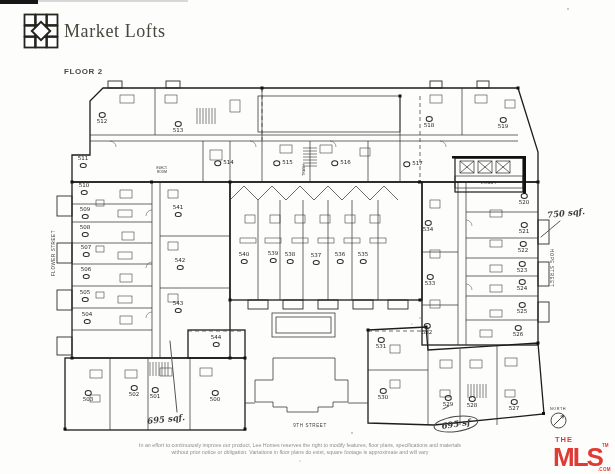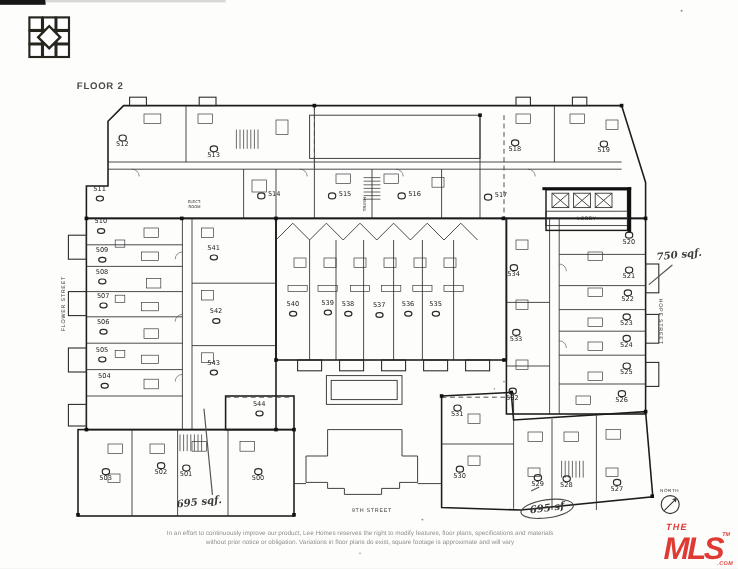--- a/index.html
+++ b/index.html
@@ -38,21 +38,21 @@
   .annot.circled{border:1.1px solid #4a4a4a;border-radius:50%;padding:2px 7px;
          transform:translate(-50%,-50%) rotate(-8deg);}
   
   .compass{position:absolute;left:558px;top:407px;width:26px;text-align:center;
            transform:translateX(-50%);color:#333;}
   .compass .nlabel{font-size:3.8px;letter-spacing:.5px;display:block;margin-bottom:1px;}
   
   .footer{position:absolute;left:70px;top:442px;width:460px;text-align:center;
           font-size:5.3px;line-height:1.4;color:#8f8f8f;}
   
-  .mls-logo{position:absolute;left:553px;top:436px;width:60px;line-height:1;font-style:italic;}
+  .mls-logo{position:absolute;left:553px;top:436px;width:60px;line-height:1;}
   .mls-the{display:block;font-size:7.5px;font-weight:800;letter-spacing:1px;margin-left:2px;}
   .mls-word{font-size:26px;font-weight:800;letter-spacing:-2px;display:inline-block;}
   .mls-tm{font-size:4.5px;font-weight:700;vertical-align:top;}
   .mls-com{display:block;text-align:right;font-size:4.5px;font-weight:700;letter-spacing:.4px;
            margin-top:-2px;margin-right:2px;}
 </style>
 </head>
 <body>
 
 <div class="page">
@@ -69,20 +69,21 @@
         <rect x="1.5" y="12.8" width="10.5" height="10.5"></rect>
           <rect x="12.8" y="12.8" width="10.5" height="10.5"></rect>
           <rect x="24" y="12.8" width="10.5" height="10.5"></rect>
         <rect x="1.5" y="24" width="10.5" height="10.5"></rect>
           <rect x="12.8" y="24" width="10.5" height="10.5"></rect>
           <rect x="24" y="24" width="10.5" height="10.5"></rect>
         <rect x="11.5" y="11.5" width="13" height="13" transform="rotate(45 18 18)" stroke-width="2"></rect>
       </g>
     </svg>
   </div>
+  <div class="brand">Market Lofts</div>
   <div class="floor-label">FLOOR 2</div>
 
   <svg class="plan-svg" width="615" height="474" viewBox="0 0 615 474">
 
     <g stroke="#1c1c1c" stroke-width="1.3" fill="none">
       <path d="M103,88 L518,88 L538,152 L538,182 L72,182 L72,155 L90,155 L90,101 Z"></path>
       <rect x="72" y="182" width="158" height="176"></rect>
       <rect x="230" y="182" width="192" height="118"></rect>
       <rect x="422" y="182" width="116" height="163"></rect>
       <rect x="65" y="358" width="180" height="72"></rect>

